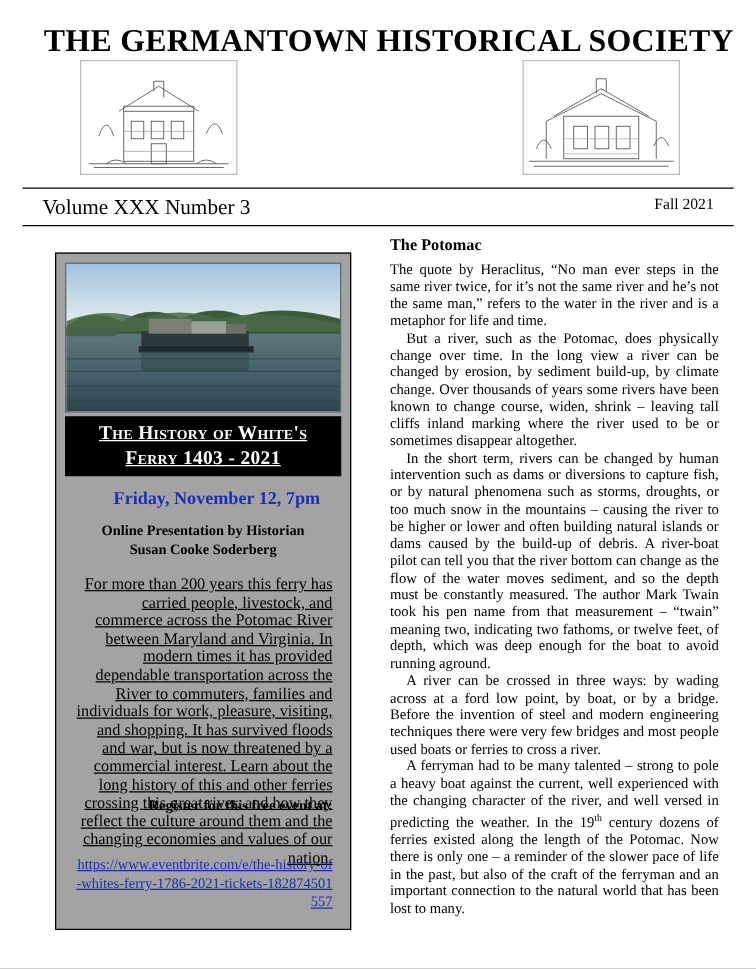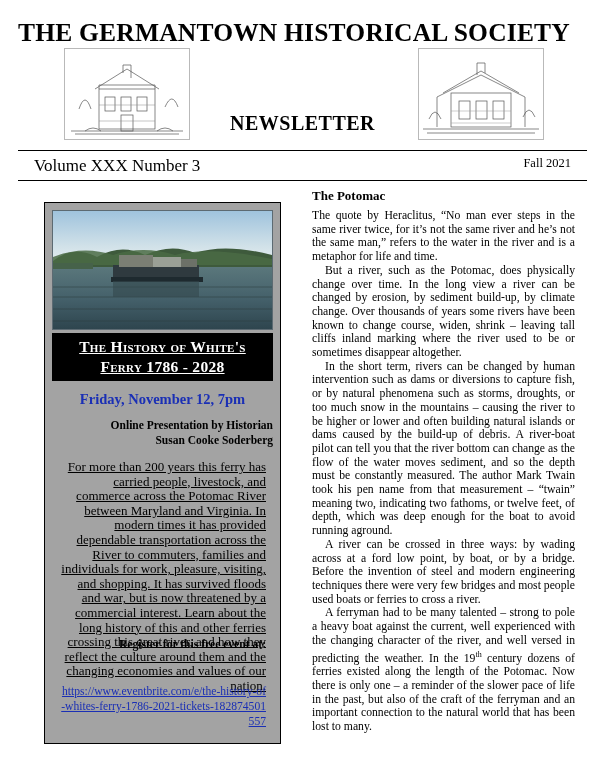--- a/index.html
+++ b/index.html
@@ -23,21 +23,21 @@
     left: 18px;
     top: 8px;
     width: 569px;
     height: 140px;
   }
   .masthead-title {
     position: absolute;
     left: 0;
     top: 10px;
     width: 569px;
-    text-align: left;
+    text-align: right;
     font-family: "Liberation Serif", serif;
     font-weight: bold;
     font-size: 25.5px;
     letter-spacing: 0.2px;
   }
   .masthead-sub {
     position: absolute;
     left: 0;
     top: 104px;
     width: 569px;
@@ -132,34 +132,34 @@
     font-family: "Liberation Serif", serif;
     font-variant: small-caps;
     font-weight: bold;
     font-size: 15.5px;
     line-height: 20px;
     letter-spacing: 0.3px;
     text-decoration: underline;
   }
   .flyer-date {
     position: absolute;
-    left: 7px;
+    left: 18px;
     top: 188px;
     width: 221px;
     text-align: center;
     color: #1a2fb5;
     font-weight: bold;
     font-size: 14.5px;
   }
   .flyer-presenter {
     position: absolute;
     left: 7px;
     top: 215px;
     width: 221px;
-    text-align: right;
+    text-align: center;
     font-weight: bold;
     font-size: 11.5px;
     line-height: 15px;
   }
   .flyer-body {
     position: absolute;
     left: 16px;
     top: 257px;
     width: 205px;
     font-size: 13px;
@@ -264,21 +264,20 @@
             <path d="M106 48 L106 78"></path>
           </g>
           <g stroke="#9a9a9a" stroke-width="0.5" fill="none">
             <line x1="32" y1="62" x2="92" y2="62"></line>
             <line x1="32" y1="74" x2="92" y2="74"></line>
           </g>
         </svg>
       </div>
     </div>
 
-    <div class="masthead-sub">NEWSLETTER</div>
   </div>
 
   <div class="rule rule-top"></div>
   <div class="volume-line">
     <span class="volume-left">Volume XXX Number 3</span>
     <span class="volume-right">Fall 2021</span>
   </div>
   <div class="rule rule-bottom"></div>
 
   <div class="flyer">
@@ -311,21 +310,21 @@
           <line x1="0" y1="98" x2="219" y2="98"></line>
           <line x1="0" y1="110" x2="219" y2="110"></line>
         </g>
         <rect x="60" y="70" width="86" height="16" fill="#33474c" opacity="0.6"></rect>
         <rect x="0" y="52" width="40" height="6" fill="#46624a"></rect>
       </svg>
     </div>
 
     <div class="flyer-title-box">
       <div class="flyer-title-line">The History of White's</div>
-      <div class="flyer-title-line">Ferry 1786 - 2028</div>
+      <div class="flyer-title-line">Ferry 1403 - 2021</div>
     </div>
 
     <div class="flyer-date">Friday, November 12, 7pm</div>
 
     <div class="flyer-presenter">
       <div>Online Presentation by Historian</div>
       <div>Susan Cooke Soderberg</div>
     </div>
 
     <div class="flyer-body">For more than 200 years this ferry has carried people, livestock, and commerce across the Potomac River between Maryland and Virginia. In modern times it has provided dependable transportation across the River to commuters, families and individuals for work, pleasure, visiting, and shopping. It has survived floods and war, but is now threatened by a commercial interest. Learn about the long history of this and other ferries crossing this great river, and how they reflect the culture around them and the changing economies and values of our nation.</div>

